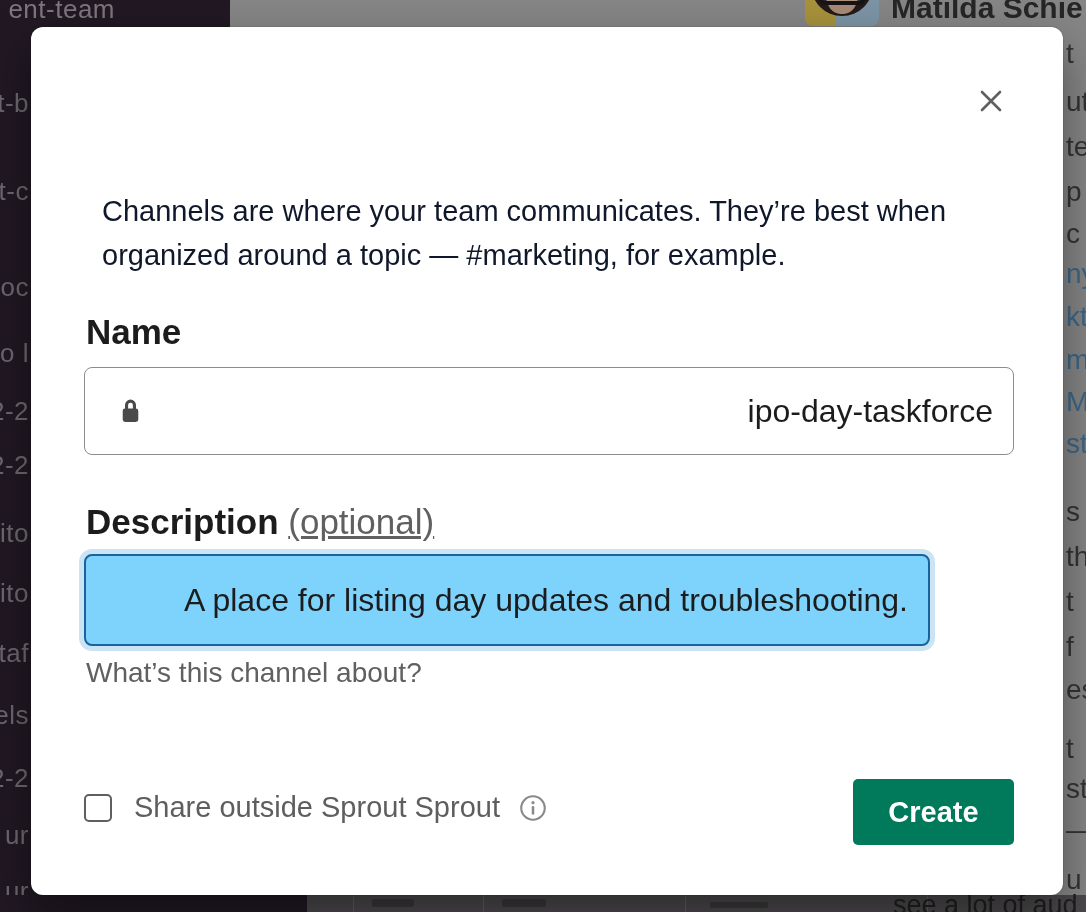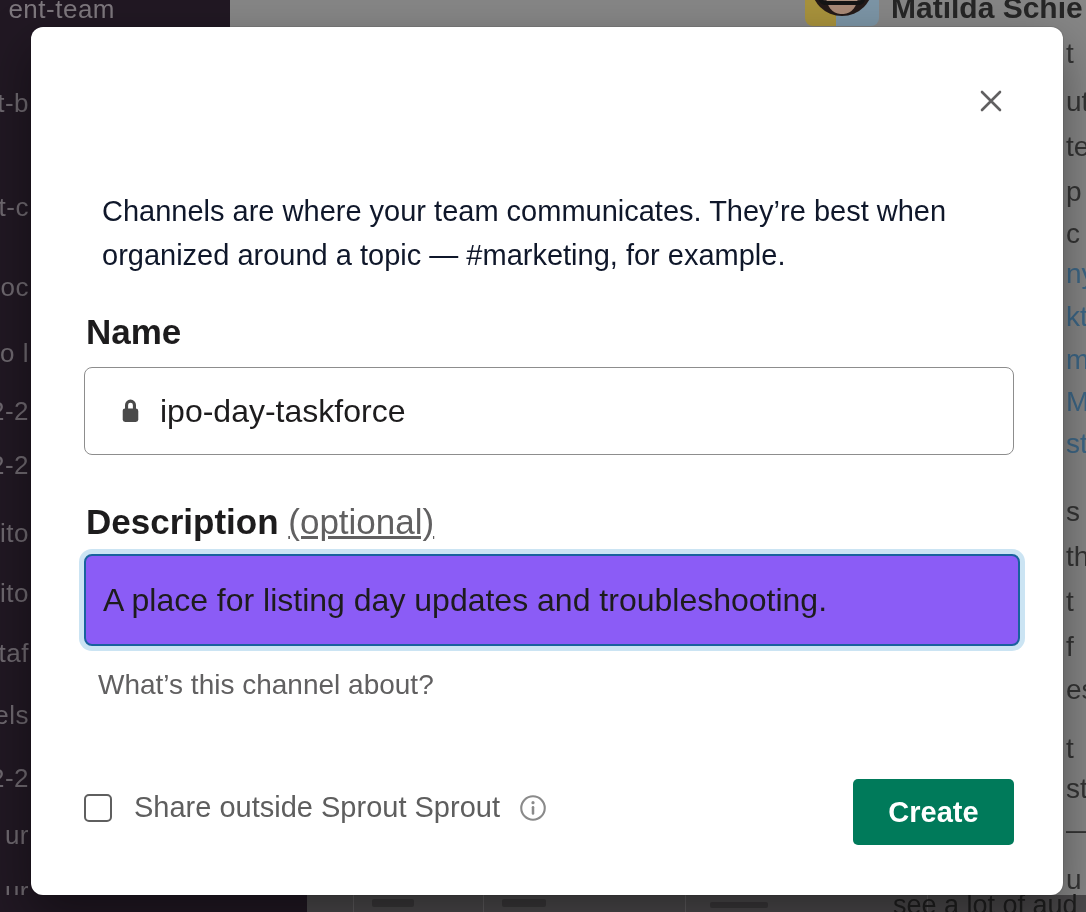--- a/index.html
+++ b/index.html
@@ -69,30 +69,30 @@
   .label-optional{font-weight:normal;color:#616061;text-decoration:underline;}
   .name-field{
     position:absolute;left:53px;top:340px;width:930px;height:88px;box-sizing:border-box;
     border:1px solid #8d8d8d;border-radius:8px;background:#fff;
     display:flex;align-items:center;padding-left:33px;
   }
   .name-field .lock{flex:0 0 auto;margin-right:17px;display:flex;}
   .text-input{
     flex:1;border:none;outline:none;background:transparent;
     font-family:"Liberation Sans","DejaVu Sans",sans-serif;
-    font-size:32px;color:#1d1c1d;min-width:0;padding:0;margin-right:20px;
+    font-size:32px;color:#1d1c1d;min-width:0;padding:0;margin-right:20px;text-align:right;
   }
   .desc-field{
-    position:absolute;left:53px;top:527px;width:936px;height:92px;box-sizing:border-box;
-    border:2px solid #19629e;border-radius:8px;background:#8b5cf6;
+    position:absolute;left:53px;top:527px;width:846px;height:92px;box-sizing:border-box;
+    border:2px solid #19629e;border-radius:8px;background:#7dd3fc;
     box-shadow:0 0 0 5px #cbe4f3;
     display:flex;align-items:center;padding-left:17px;
   }
   .helper-text{
-    position:absolute;left:55px;top:630px;margin:12px;
+    position:absolute;left:55px;top:630px;margin:0;
     font-size:28px;color:#616061;
   }
   .share-row{
     position:absolute;left:53px;top:764px;display:flex;align-items:center;
   }
   .checkbox{
     width:28px;height:28px;box-sizing:border-box;border:2px solid #5f5f5f;border-radius:5px;
     background:#fff;cursor:pointer;flex:0 0 auto;
   }
   .share-label{
@@ -106,21 +106,21 @@
     font-family:"Liberation Sans","DejaVu Sans",sans-serif;
   }
 </style>
 </head>
 <body>
 
 <div class="bg-sidebar"></div>
 <div id="left-frags">
     <span class="frag-left first" style="top: -6px;">ent-team</span>
     <span class="frag-left" style="top: 88px;">t-b</span>
-    <span class="frag-left" style="top: 192px; text-align: right;">t-c</span>
+    <span class="frag-left" style="top: 176px; text-align: right;">t-c</span>
     <span class="frag-left" style="top: 272px;">soc</span>
     <span class="frag-left" style="top: 338px;">o l</span>
     <span class="frag-left" style="top: 396px;">2-2</span>
     <span class="frag-left" style="top: 450px;">2-2</span>
     <span class="frag-left" style="top: 518px;">cito</span>
     <span class="frag-left" style="top: 578px;">cito</span>
     <span class="frag-left" style="top: 638px;">taf</span>
     <span class="frag-left" style="top: 700px;">els</span>
     <span class="frag-left" style="top: 763px;">2-2</span>
     <span class="frag-left" style="top: 820px;">ur</span>

